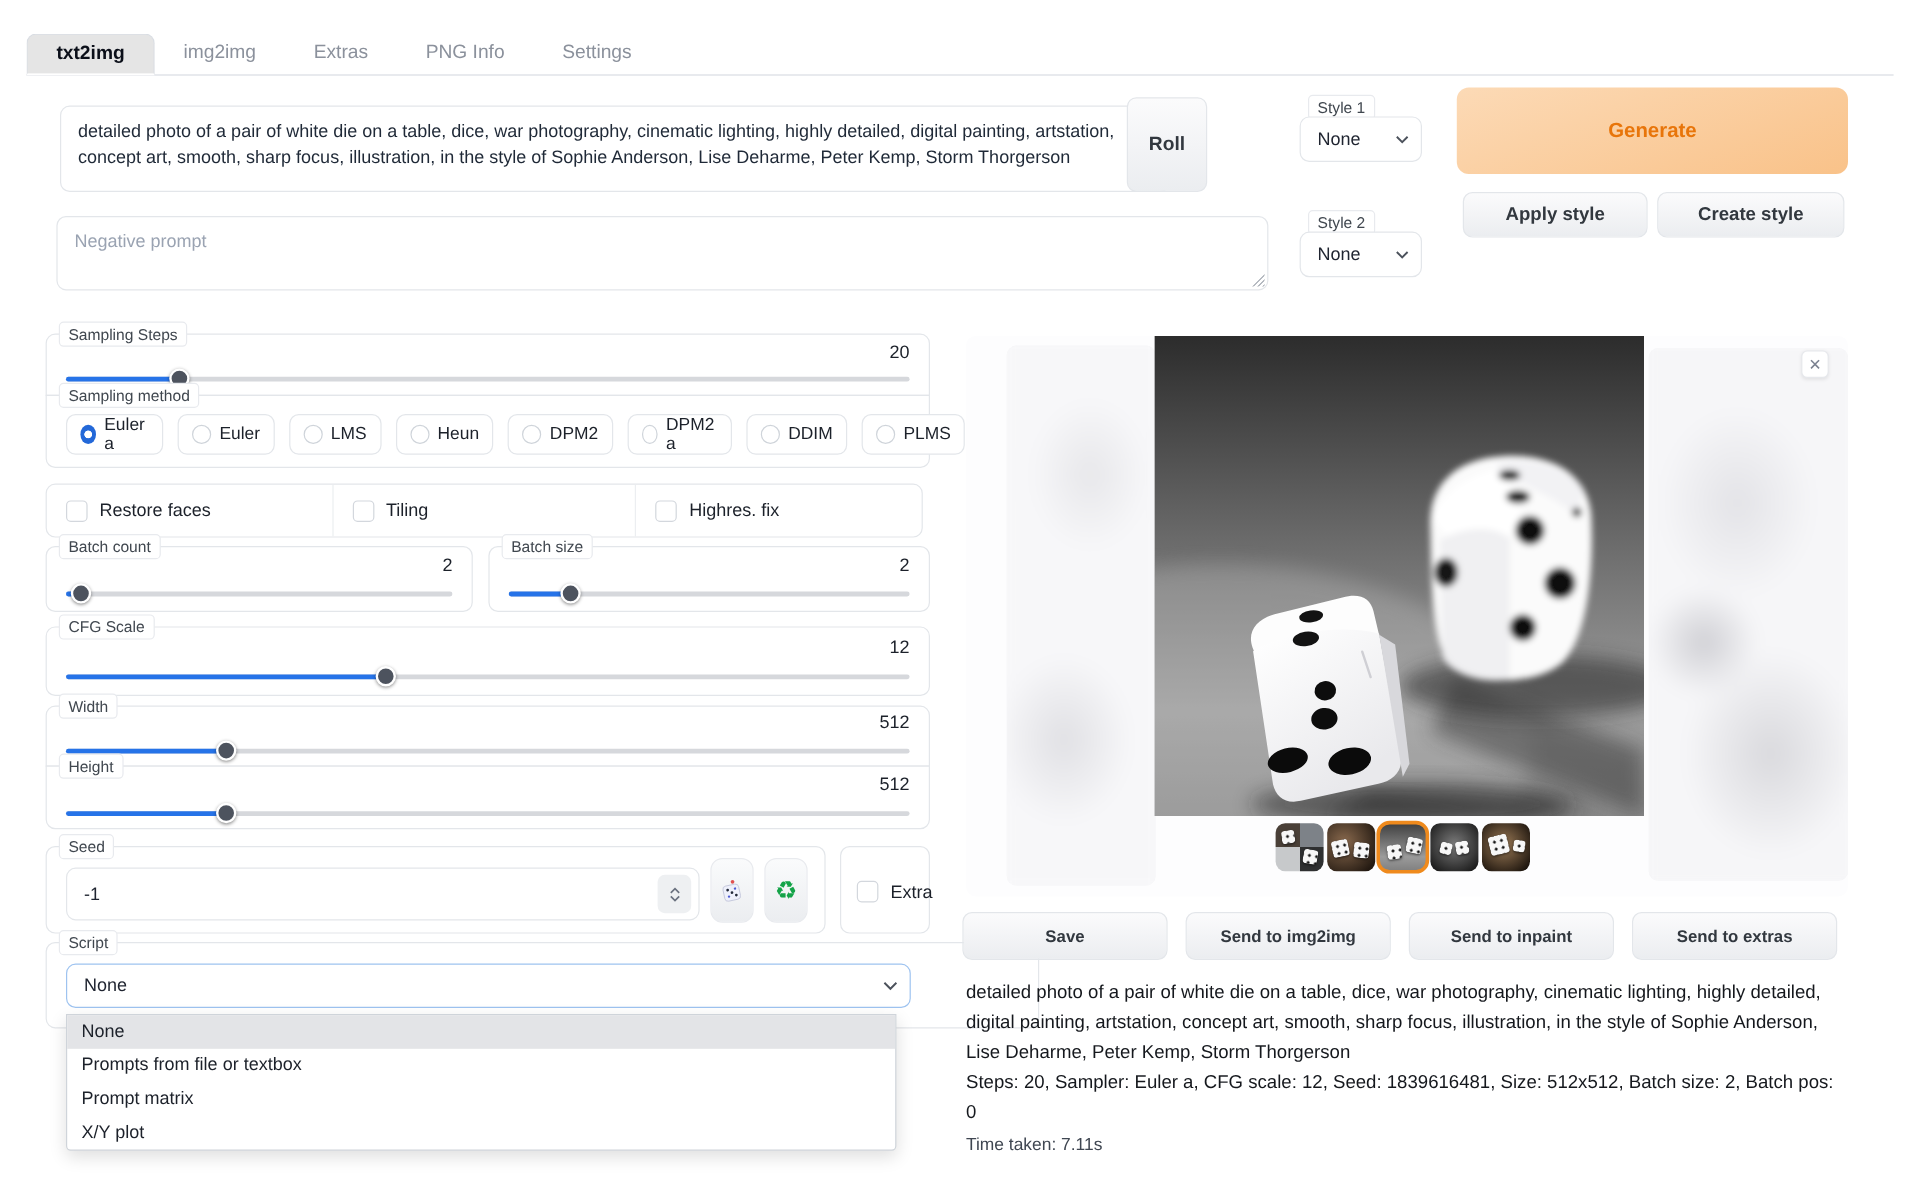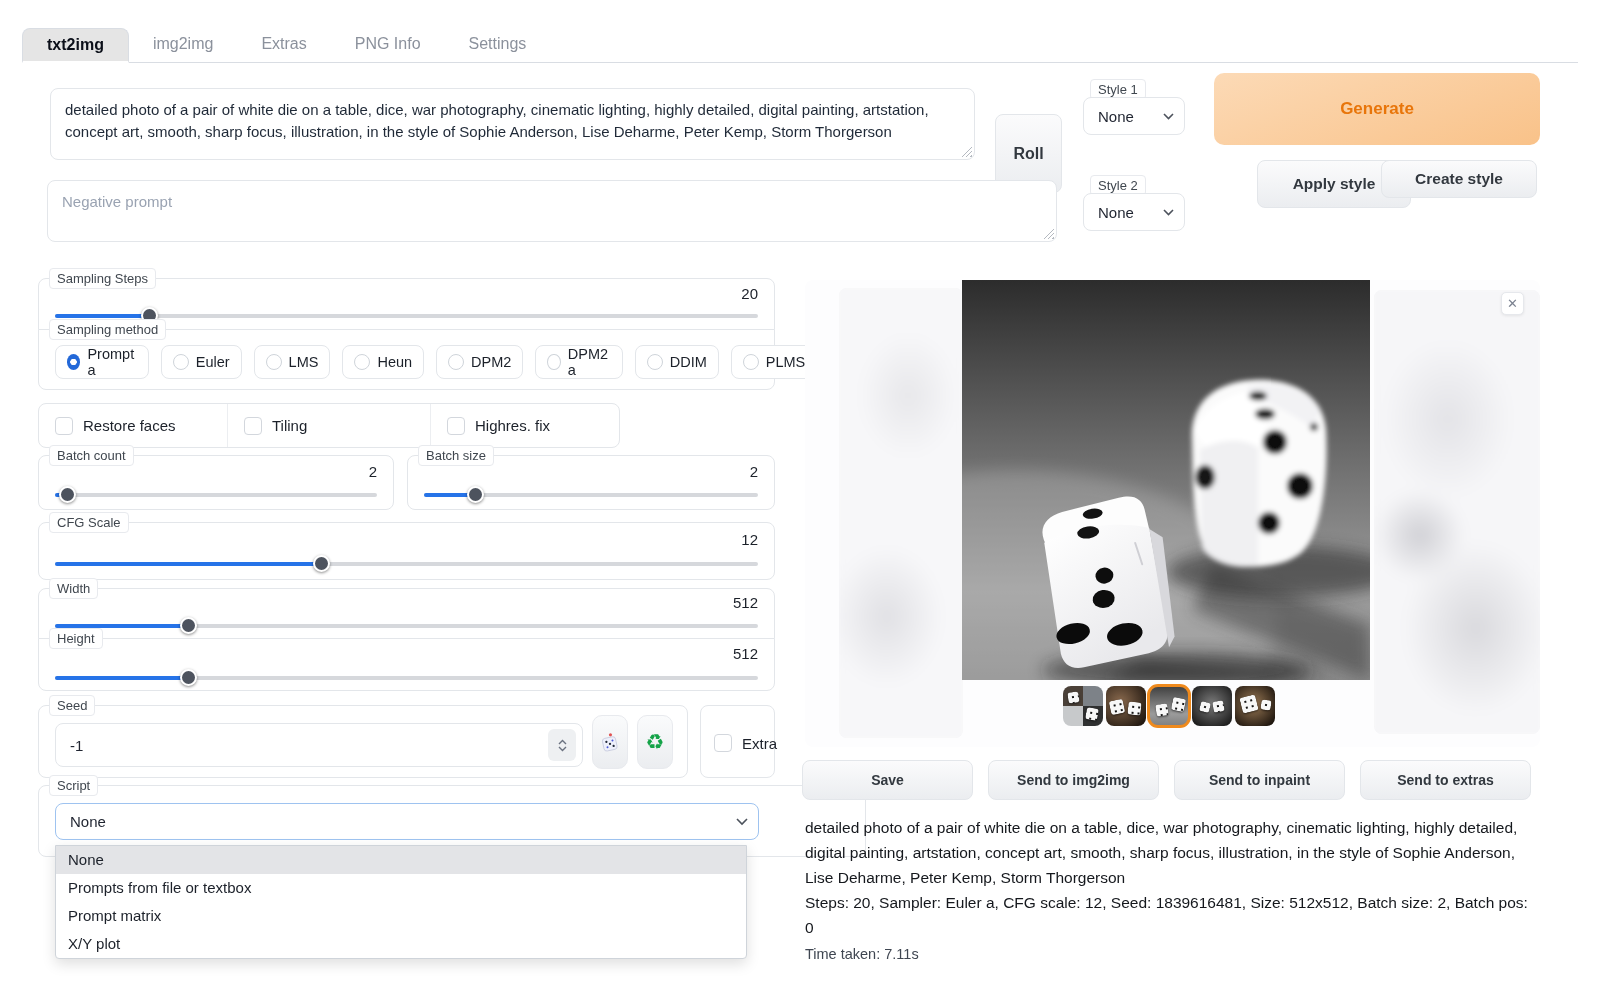--- a/index.html
+++ b/index.html
@@ -67,21 +67,21 @@
   <div class="tab active">txt2img</div>
   <div class="tab">img2img</div>
   <div class="tab">Extras</div>
   <div class="tab">PNG Info</div>
   <div class="tab">Settings</div>
 </div>
 
 <textarea style="left: 50px; top: 88px; width: 925px; height: 72px;" spellcheck="false">detailed photo of a pair of white die on a table, dice, war photography, cinematic lighting, highly detailed, digital painting, artstation, concept art, smooth, sharp focus, illustration, in the style of Sophie Anderson, Lise Deharme, Peter Kemp, Storm Thorgerson</textarea>
 <div class="resize-handle" style="left:961px; top:146px;"></div>
 
-<div class="btn-grey abs" style="left:995px; top:81px; width:67px; height:79px; font-size:16px;margin-top:33px;">Roll</div>
+<div class="btn-grey abs" style="left:939px; top:81px; width:67px; height:79px; font-size:16px;">Roll</div>
 
 <div class="chip" style="left:1090px; top:79px;">Style 1</div>
 <div class="selectbox abs" style="left:1083px; top:97px; width:102px; height:38px;">
   <span>None</span>
   <svg width="11" height="7" viewBox="0 0 11 7">
       <polyline points="1,1 5.5,5.5 10,1" fill="none" stroke="#4c525c" stroke-width="1.6"></polyline>
     </svg>
 </div>
 
 <div class="abs" style="left:1214px; top:73px; width:326px; height:72px; border-radius:10px; background:linear-gradient(160deg,#fcdab6,#f9c289); display:flex; align-items:center; justify-content:center; font-size:17px; font-weight:bold; color:#e8750a; cursor:pointer;text-align:center;">Generate</div>
@@ -90,40 +90,40 @@
 <div class="resize-handle" style="left:1043px; top:228px;"></div>
 
 <div class="chip" style="left:1090px; top:175px;">Style 2</div>
 <div class="selectbox abs" style="left:1083px; top:193px; width:102px; height:38px;">
   <span>None</span>
   <svg width="11" height="7" viewBox="0 0 11 7">
       <polyline points="1,1 5.5,5.5 10,1" fill="none" stroke="#4c525c" stroke-width="1.6"></polyline>
     </svg>
 </div>
 
-<div class="btn-grey abs" style="left:1219px; top:160px; width:154px; height:48px; font-size:15.5px;margin-left:38px;">Apply style</div>
+<div class="btn-grey abs" style="left:1219px; top:160px; width:154px; height:38px; font-size:15.5px;">Apply style</div>
 <div class="btn-grey abs" style="left:1381px; top:160px; width:156px; height:38px; font-size:15.5px;">Create style</div>
 
 <div class="panel" style="left:38px; top:278px; width:737px; height:52px; border-radius:8px 8px 0 0;">
   <div class="chip">Sampling Steps</div>
   <span class="slider-val" style="top:6px;">20</span>
   <div class="slider" style="top:28px;">
     <div class="track">
         <div class="fill" style="width:13.5%"></div>
         <div class="sl-thumb" style="left:13.5%"></div>
       </div>
   </div>
 </div>
 
 <div class="panel" style="left:38px; top:329px; width:737px; height:61px; border-radius:0 0 8px 8px;">
   <div class="chip">Sampling method</div>
   <div style="position:absolute; left:16px; top:15px; display:flex; gap:12px;">
     <div class="radio-chip">
         <span class="radio-dot on"></span>
-        <span>Prompt a</span>
+        <span>Euler a</span>
       </div>
     <div class="radio-chip">
         <span class="radio-dot"></span>
         <span>Euler</span>
       </div>
     <div class="radio-chip">
         <span class="radio-dot"></span>
         <span>LMS</span>
       </div>
     <div class="radio-chip">
@@ -142,21 +142,21 @@
         <span class="radio-dot"></span>
         <span>DDIM</span>
       </div>
     <div class="radio-chip">
         <span class="radio-dot"></span>
         <span>PLMS</span>
       </div>
   </div>
 </div>
 
-<div class="panel" style="left:38px; top:403px; width:582px; height:45px; display:flex;">
+<div class="panel" style="left:38px; top:403px; width:731px; height:45px; display:flex;">
   <div style="flex:1; display:flex; align-items:center; padding-left:16px;">
     <div class="cbrow">
         <span class="checkbox"></span>
         <span>Restore faces</span>
       </div>
   </div>
   <div style="flex:1; display:flex; align-items:center; padding-left:16px; border-left:1px solid #eceef1;">
     <div class="cbrow">
         <span class="checkbox"></span>
         <span>Tiling</span>

